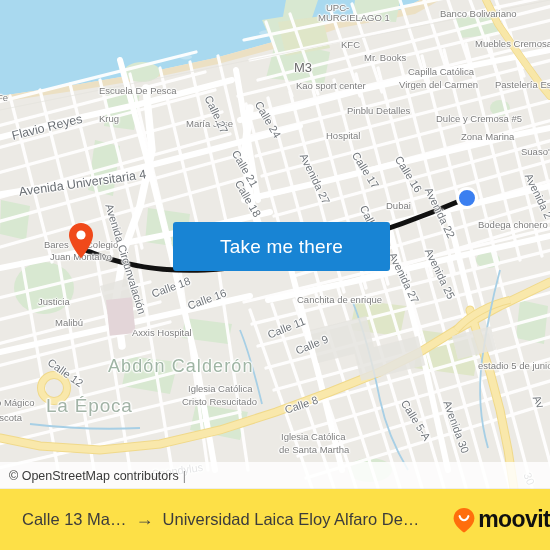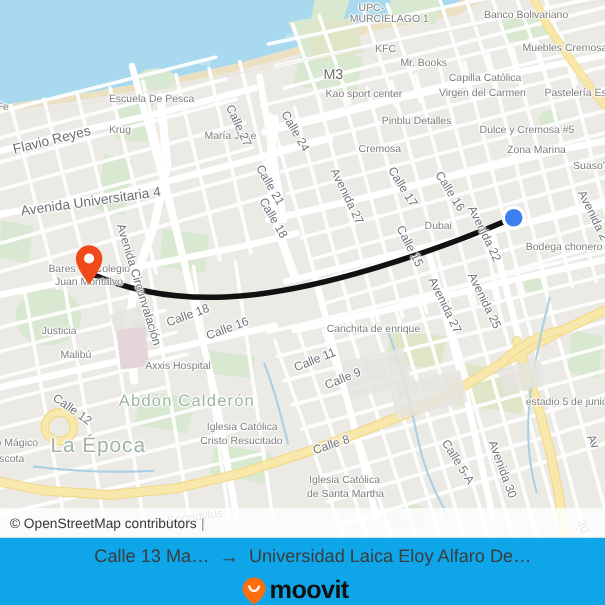--- a/index.html
+++ b/index.html
@@ -21,21 +21,21 @@
     white-space:nowrap;
     pointer-events:none;
     transform-origin:0 50%;
     text-shadow:
       0 0 2px #fff, 0 0 2px #fff, 0 0 3px #fff,
       1px 0 1px #fff, -1px 0 1px #fff, 0 1px 1px #fff, 0 -1px 1px #fff;
   }
   .poi{font-size:9.5px;color:#7d7d7d;}
   .street{font-size:11px;color:#70757a;}
   .bigst{font-size:12.5px;color:#6b7075;}
-  .area{font-size:15px;color:#9fb5a4;letter-spacing:1.1px;}
+  .area{font-size:18px;color:#9fb5a4;letter-spacing:1.1px;}
   .area2{font-size:19px;color:#a2b3a6;letter-spacing:.8px;}
   .mono{font-size:13px;color:#6d6d6d;margin-top:27px;}
 
   
   #origin-pin{position:absolute;left:67px;top:222px;width:28px;height:38px;}
   #dest-dot{
     position:absolute;left:456px;top:187px;width:22px;height:22px;
     border-radius:50%;background:#3b7ff0;border:3px solid #fff;
     box-sizing:border-box;
   }
@@ -54,33 +54,32 @@
     position:absolute;left:0;top:462px;width:550px;height:27px;
     background:rgba(255,255,255,.82);
     display:flex;align-items:center;
     font-size:12.5px;color:#3a3a3a;padding-left:9px;box-sizing:border-box;
   }
   #attrib .sep{margin:0 4px;color:#8a8a8a;}
 
   
   #footer{
     position:absolute;left:0;top:489px;width:550px;height:61px;
-    background:#0ea5e9;display:flex;align-items:center;
+    background:#fde047;display:flex;align-items:center;
     box-shadow:0 -1px 0 rgba(0,0,0,.06);
-    flex-direction:column;
   }
   #route-summary{
     display:flex;align-items:center;gap:9px;
     padding-left:22px;font-size:16.5px;color:#3c3c3c;white-space:nowrap;
     overflow:hidden;flex:1;
   }
   #route-summary .arrow{font-size:18px;color:#444;}
   #from-label{max-width:118px;overflow:hidden;text-overflow:ellipsis;}
   #to-label{max-width:260px;overflow:hidden;text-overflow:ellipsis;}
-  #brand{display:flex;align-items:center;gap:2px;padding-right:14px;}
+  #brand{display:flex;align-items:center;gap:2px;}
   #brand-text{font-size:23px;font-weight:bold;color:#101010;letter-spacing:-.6px;}
 </style>
 </head>
 <body>
 
 <div id="app">
 
   <div id="map">
 
     <svg id="mapsvg" width="550" height="489" viewBox="0 0 550 489">
@@ -332,21 +331,21 @@
         <div class="maplabel mono" style="left: 294px; top: 33px;">M3</div>
         <div class="maplabel poi" style="left: 341px; top: 39px;">KFC</div>
         <div class="maplabel poi" style="left: 475px; top: 38px;">Muebles Cremosa</div>
         <div class="maplabel poi" style="left: 364px; top: 52px;">Mr. Books</div>
         <div class="maplabel poi" style="left: 408px; top: 66px;">Capilla Católica</div>
         <div class="maplabel poi" style="left: 399px; top: 79px;">Virgen del Carmen</div>
         <div class="maplabel poi" style="left: 296px; top: 80px;">Kao sport center</div>
         <div class="maplabel poi" style="left: 495px; top: 79px;">Pastelería Esp</div>
         <div class="maplabel poi" style="left: 347px; top: 105px;">Pinblu Detalles</div>
         <div class="maplabel poi" style="left: 436px; top: 113px;">Dulce y Cremosa #5</div>
-        <div class="maplabel poi" style="left: 326px; top: 130px;">Cremosa</div>
+        <div class="maplabel poi" style="left: 326px; top: 130px;">Hospital</div>
         <div class="maplabel poi" style="left: 461px; top: 131px;">Zona Marina</div>
         <div class="maplabel poi" style="left: 521px; top: 146px;">Suaso's</div>
         <div class="maplabel poi" style="left: 386px; top: 200px;">Dubai</div>
         <div class="maplabel street" style="left: 428px; top: 182px; transform: rotate(64deg);">Avenida 22</div>
         <div class="maplabel street" style="left: 428px; top: 243px; transform: rotate(64deg);">Avenida 25</div>
         <div class="maplabel street" style="left: 392px; top: 247px; transform: rotate(64deg);">Avenida 27</div>
         <div class="maplabel street" style="left: 528px; top: 168px; transform: rotate(64deg);">Avenida 2</div>
         <div class="maplabel poi" style="left: 478px; top: 219px;">Bodega chonero</div>
         <div class="maplabel poi" style="left: 44px; top: 239px;">Bares</div>
         <div class="maplabel poi" style="left: 86px; top: 239px;">Colegio</div>
@@ -378,20 +377,23 @@
         <div class="maplabel street" style="left: 527px; top: 467px; transform: rotate(68deg);">30</div>
       </div>
 
     <svg id="origin-pin" viewBox="0 0 28 38">
       <path d="M14,1 C7.4,1 2,6.4 2,13 C2,22 14,36.5 14,36.5 C14,36.5 26,22 26,13 C26,6.4 20.6,1 14,1 Z" fill="#f0491a"></path>
       <circle cx="14" cy="13" r="4.6" fill="#ffffff"></circle>
     </svg>
 
     <div id="dest-dot"></div>
 
+    <button id="cta">
+      <span>Take me there</span>
+    </button>
 
     <div id="attrib">
       <span>© OpenStreetMap contributors</span>
       <span class="sep">|</span>
     </div>
   </div>
 
   <div id="footer">
     <div id="route-summary">
       <span id="from-label">Calle 13 Ma…</span>

